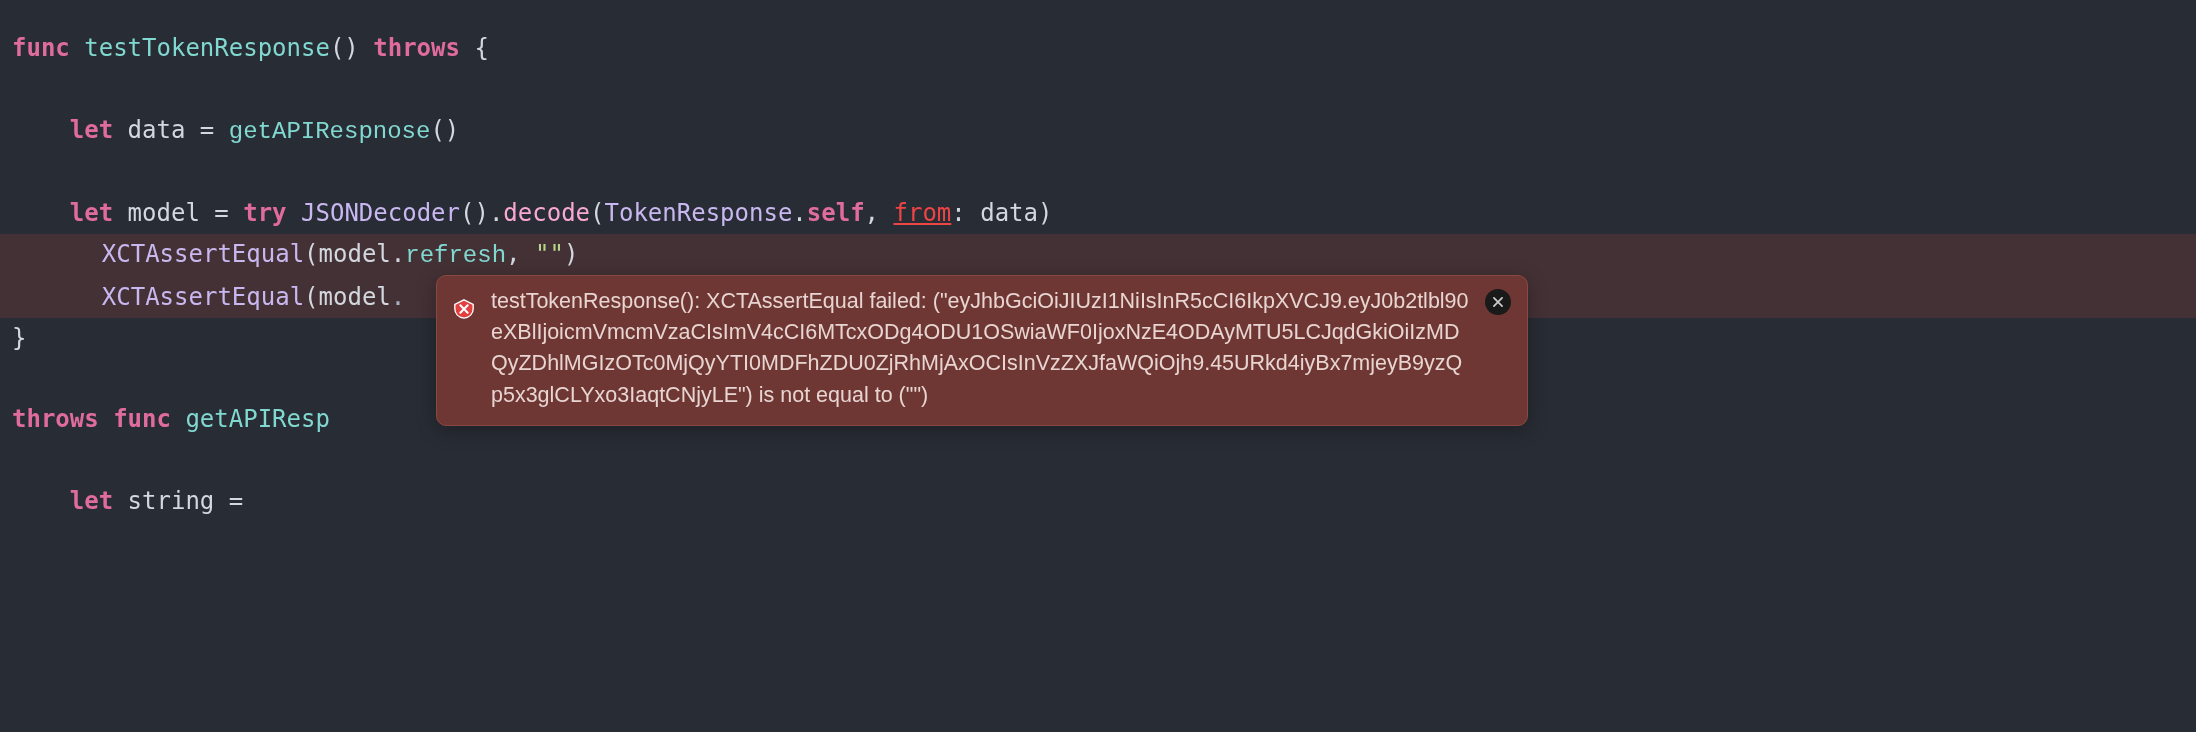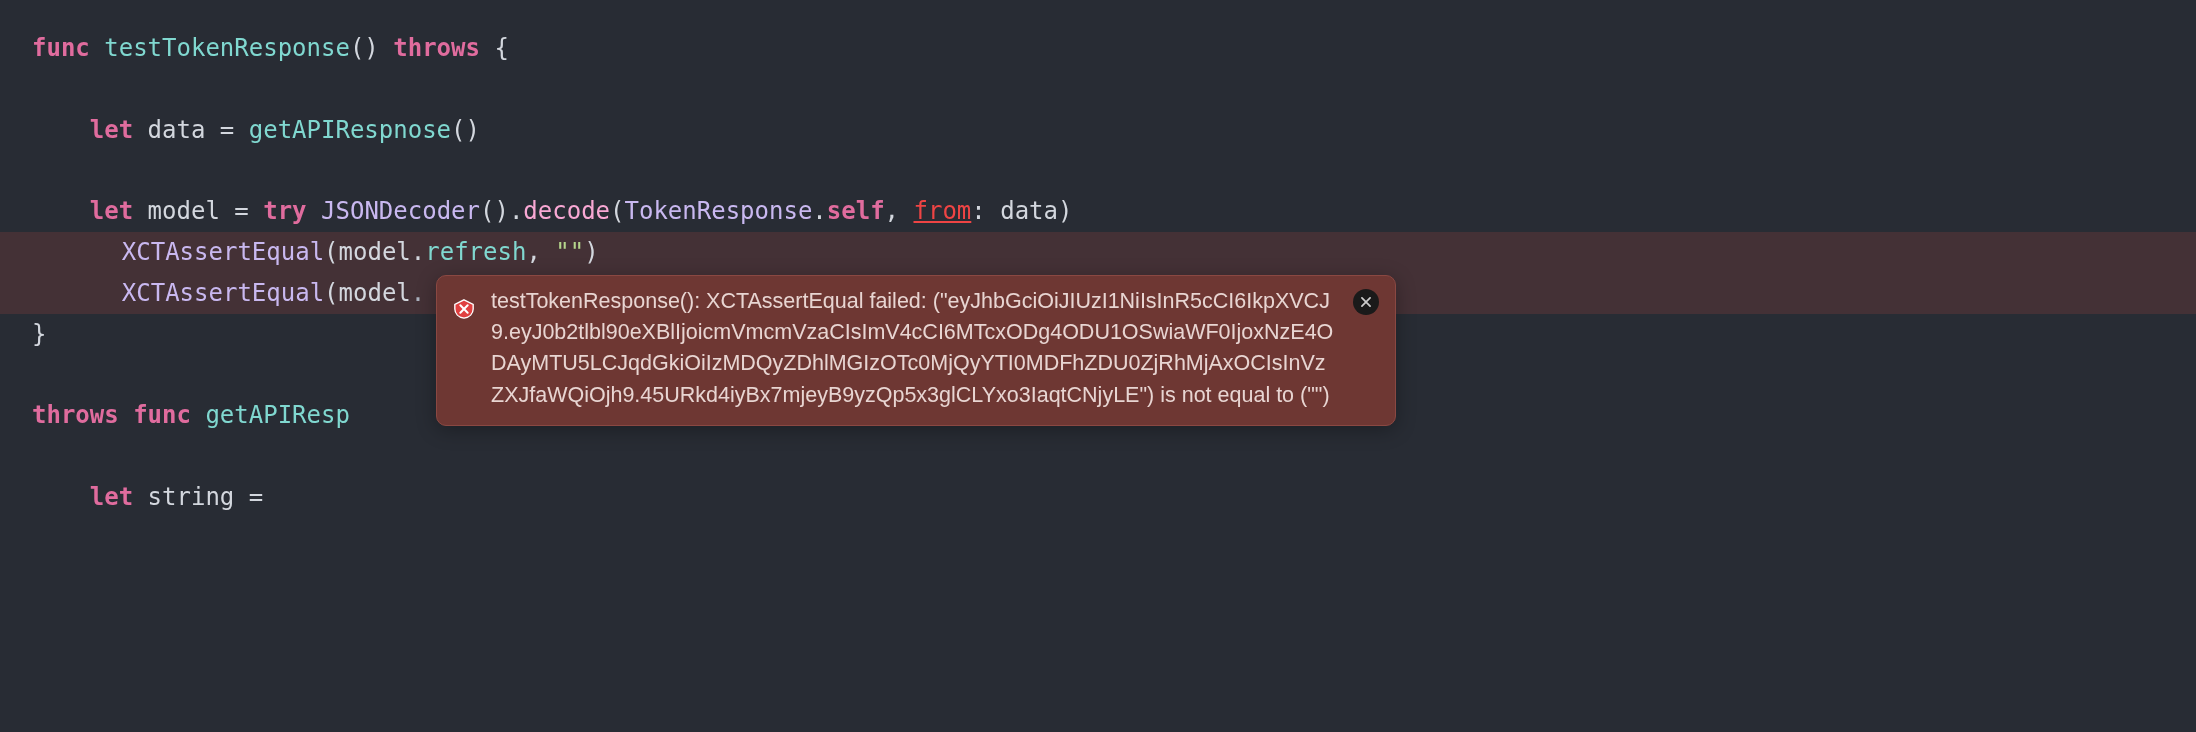--- a/index.html
+++ b/index.html
@@ -10,43 +10,43 @@
       line-height: 1.7;
       color: #abb2bf;
       padding: 28px 0;
       width: 2196px;
       height: 732px;
       overflow: hidden;
       position: relative;
     }
     .code-line {
       white-space: pre;
-      padding: 0 32px;
+      padding: 0 12px;
       position: relative;
     }
     .code-line.highlighted {
       background: rgba(120, 60, 60, 0.35);
     }
     .kw-pink { color: #e06c9e; font-weight: 600; }
     .fn-teal { color: #80d8d0; }
     .fn-method { color: #f9a8d4; margin-top: 40px; }
     .var-default { color: #d3d7de; text-align: center; }
     .type-lavender { color: #c9b8f0; }
     .punct { color: #d3d7de; }
     .paren { color: #d3d7de; }
     .string { color: #b5d68c; }
     .param-label { color: #ef4444; text-decoration: underline; }
-    .prop-teal { color: #80d8d0; }
+    .prop-teal { color: #80d8d0; font-family: Liberation Mono, monospace; }
     .assert-fn { color: #c9b8f0; margin-left: 32px; }
     
     .error-tooltip {
       position: absolute;
       left: 436px;
       top: 275px;
-      width: 960px;
+      width: 1092px;
       background: #6e3733;
       border: 1px solid #8a4842;
       border-radius: 10px;
       padding: 10px 16px 14px 16px;
       display: flex;
       align-items: flex-start;
       gap: 16px;
       box-shadow: 0 4px 20px rgba(0,0,0,0.3);
       z-index: 10;
     }

